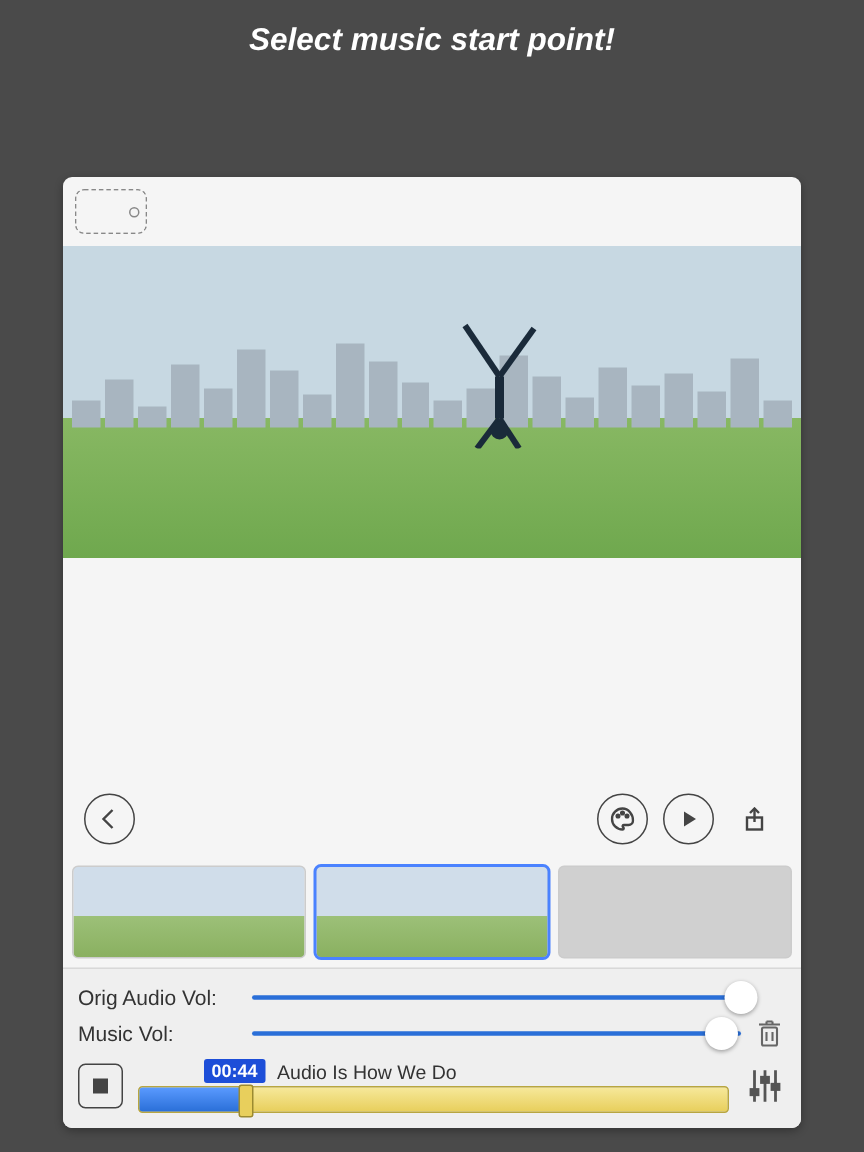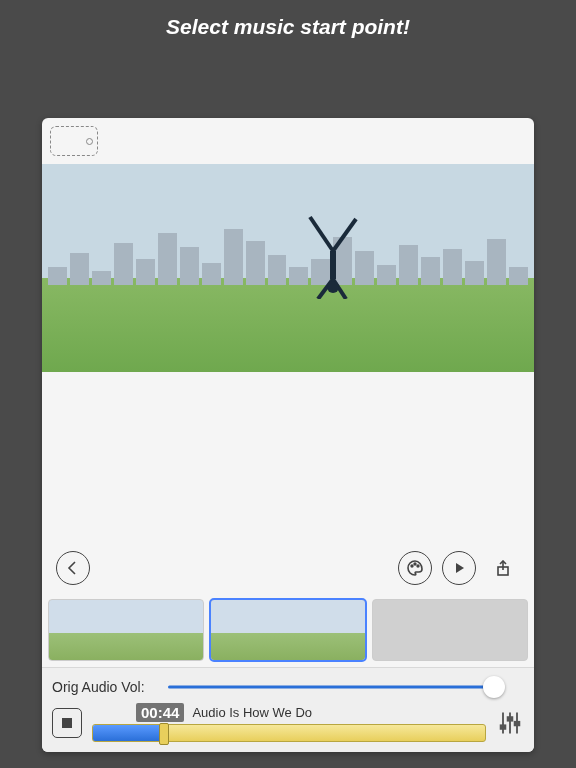--- a/index.html
+++ b/index.html
@@ -28,21 +28,21 @@
 .slider { flex:1; height:20px; position:relative; }
 .slider-track { position:absolute; top:50%; left:0; right:0; height:3px; background:#2a6fd8; border-radius:2px; transform:translateY(-50%); }
 .slider-thumb { position:absolute; top:50%; width:22px; height:22px; background:#fff; border-radius:50%; box-shadow:0 1px 3px rgba(0,0,0,.35); transform:translate(-50%,-50%); }
 .trash { width:22px; height:22px; cursor:pointer; }
 .trash svg { width:22px; height:22px; stroke:#666; fill:none; stroke-width:1.4; }
 .playrow { display:flex; align-items:center; gap:10px; margin-top:6px; }
 .stopbtn { width:30px; height:30px; border:1.5px solid #444; border-radius:5px; display:flex; align-items:center; justify-content:center; cursor:pointer; }
 .stopbtn .sq { width:10px; height:10px; background:#444; }
 .trackwrap { flex:1; }
 .trackhead { display:flex; align-items:center; gap:8px; font-size:13px; color:#333; }
-.badge { background:#737373; color:#fff; font-size:15px; font-weight:bold; padding:1px 5px; border-radius:2px; margin-left:44px; }
+.badge { background:#1d4ed8; color:#fff; font-size:12px; font-weight:bold; padding:1px 5px; border-radius:2px; margin-left:44px; }
 .seek { position:relative; height:18px; margin-top:2px; background:linear-gradient(#f6e89a,#e8cf5c); border:1px solid #b8a640; border-radius:3px; }
 .seek-fill { position:absolute; left:0; top:0; bottom:0; width:18%; background:linear-gradient(#5a9aff,#2a6fd8); border-radius:2px 0 0 2px; }
 .seek-knob { position:absolute; left:18%; top:-2px; width:10px; height:22px; background:#e8cf5c; border:1px solid #9b8a30; border-radius:2px; transform:translateX(-50%); }
 .mixbtn { width:28px; height:28px; cursor:pointer; }
 .mixbtn svg { width:100%; height:100%; stroke:#555; fill:none; stroke-width:1.6; }
 </style>
 </head>
 <body>
 
 <div class="promo">
@@ -131,20 +131,38 @@
 
   <div class="controls">
     <div class="row">
       <div class="row-label">Orig Audio Vol:</div>
       <div class="slider">
         <div class="slider-track"></div>
         <div class="slider-thumb" style="left:100%"></div>
       </div>
       <div style="width:22px"></div>
     </div>
+    <div class="row">
+      <div class="row-label">Music Vol:</div>
+      <div class="slider">
+        <div class="slider-track"></div>
+        <div class="slider-thumb" style="left:96%"></div>
+      </div>
+      <div class="trash">
+        <svg viewBox="0 0 22 22">
+            <rect x="6" y="7" width="10" height="12" rx="1"></rect>
+            <line x1="4" y1="5" x2="18" y2="5"></line>
+            <line x1="9" y1="5" x2="9" y2="3"></line>
+            <line x1="13" y1="5" x2="13" y2="3"></line>
+            <line x1="9" y1="3" x2="13" y2="3"></line>
+            <line x1="9" y1="10" x2="9" y2="16"></line>
+            <line x1="13" y1="10" x2="13" y2="16"></line>
+          </svg>
+      </div>
+    </div>
     <div class="playrow">
       <div class="stopbtn">
         <div class="sq"></div>
       </div>
       <div class="trackwrap">
         <div class="trackhead">
           <div class="badge">00:44</div>
           <div>Audio Is How We Do</div>
         </div>
         <div class="seek">

